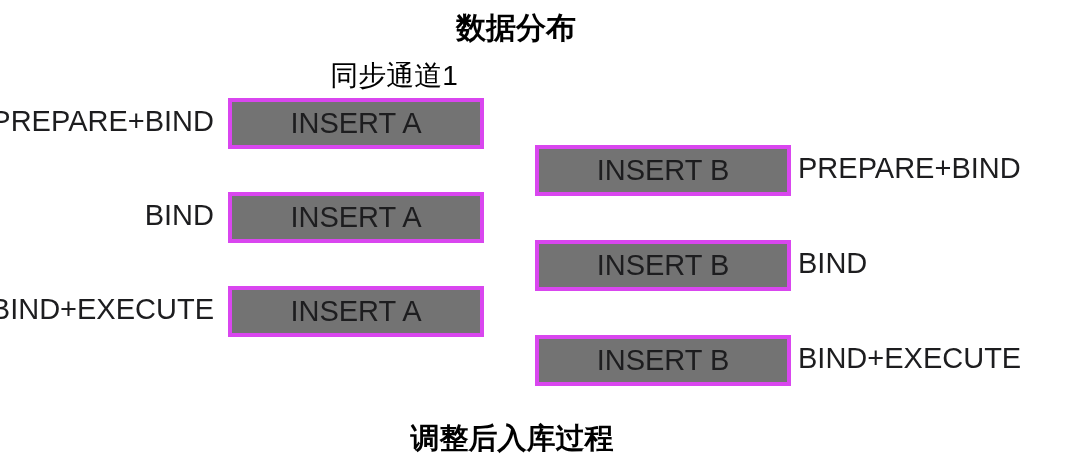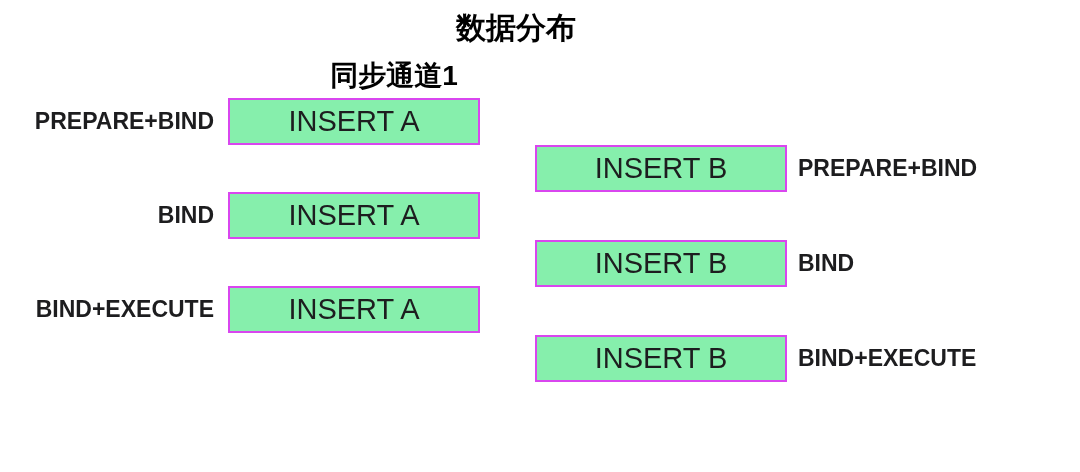--- a/index.html
+++ b/index.html
@@ -21,46 +21,46 @@
     position: absolute;
     transform: translateX(-50%);
     font-weight: 700;
     font-size: 30px;
     color: #000000;
     white-space: nowrap;
   }
   .channel-header {
     position: absolute;
     transform: translateX(-50%);
-    font-weight: 700;
+    font-weight: 400;
     font-size: 28px;
     color: #000000;
     white-space: nowrap;
   }
   .insert-box {
     position: absolute;
     width: 248px;
     height: 43px;
-    border: 2px solid #d946ef;
-    background: #86efac;
+    border: 4px solid #d946ef;
+    background: #737373;
     display: flex;
     align-items: center;
     justify-content: center;
     font-size: 29px;
     font-weight: 500;
     color: #1d1d1f;
     white-space: nowrap;
   }
   .step-label {
     position: absolute;
     height: 47px;
     display: flex;
     align-items: center;
-    font-size: 23px;
-    font-weight: 700;
+    font-size: 29px;
+    font-weight: 400;
     color: #1d1d1f;
     white-space: nowrap;
   }
   .step-label.left-side { justify-content: flex-end; }
   .step-label.right-side { justify-content: flex-start; }
 </style>
 </head>
 <body>
 
 <div id="canvas">
@@ -81,14 +81,15 @@
 
   <div class="insert-box" style="left:535px; top:145px;">INSERT B</div>
   <div class="step-label right-side" style="left:798px; width:282px; top:145px;">PREPARE+BIND</div>
 
   <div class="insert-box" style="left:535px; top:240px;">INSERT B</div>
   <div class="step-label right-side" style="left:798px; width:282px; top:240px;">BIND</div>
 
   <div class="insert-box" style="left:535px; top:335px;">INSERT B</div>
   <div class="step-label right-side" style="left:798px; width:282px; top:335px;">BIND+EXECUTE</div>
 
+  <div class="title" style="left:512px; top:419px; font-size:29px;">调整后入库过程</div>
 
 </div>
 
 </body></html>

